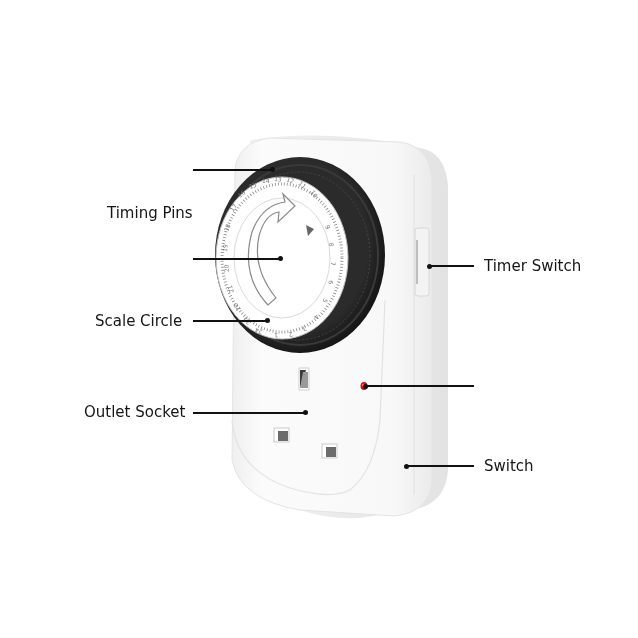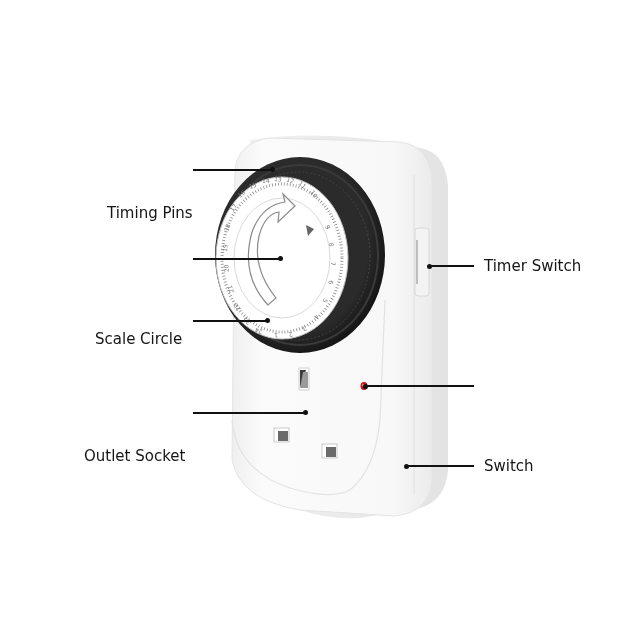--- a/index.html
+++ b/index.html
@@ -109,25 +109,25 @@
     </g>
   </svg>
 
   <span class="label left" style="left:107px; top:160px;margin-top:44px;">Timing Pins</span>
   <div class="leader" style="left:193px; top:169px; width:79px;"></div>
   <div class="dot" style="left:272px; top:169px;"></div>
 
   <div class="leader" style="left:193px; top:258px; width:87px;"></div>
   <div class="dot" style="left:280px; top:258px;"></div>
 
-  <span class="label left" style="left:95px; top:312px;margin-top:18px;">Scale Circle</span>
+  <span class="label left" style="left:95px; top:312px;">Scale Circle</span>
   <div class="leader" style="left:193px; top:320px; width:74px;"></div>
   <div class="dot" style="left:267px; top:320px;"></div>
 
-  <span class="label left" style="left:84px; top:403px;margin-top:44px;">Outlet Socket</span>
+  <span class="label left" style="left:84px; top:403px;">Outlet Socket</span>
   <div class="leader" style="left:193px; top:412px; width:112px;"></div>
   <div class="dot" style="left:305px; top:412px;"></div>
 
   <div class="dot" style="left:429px; top:266px;"></div>
   <div class="leader" style="left:429px; top:265px; width:45px;"></div>
   <span class="label" style="left:484px; top:257px;">Timer Switch</span>
 
   <div class="dot" style="left:365px; top:386px;"></div>
   <div class="leader" style="left:365px; top:385px; width:109px;"></div>
 

